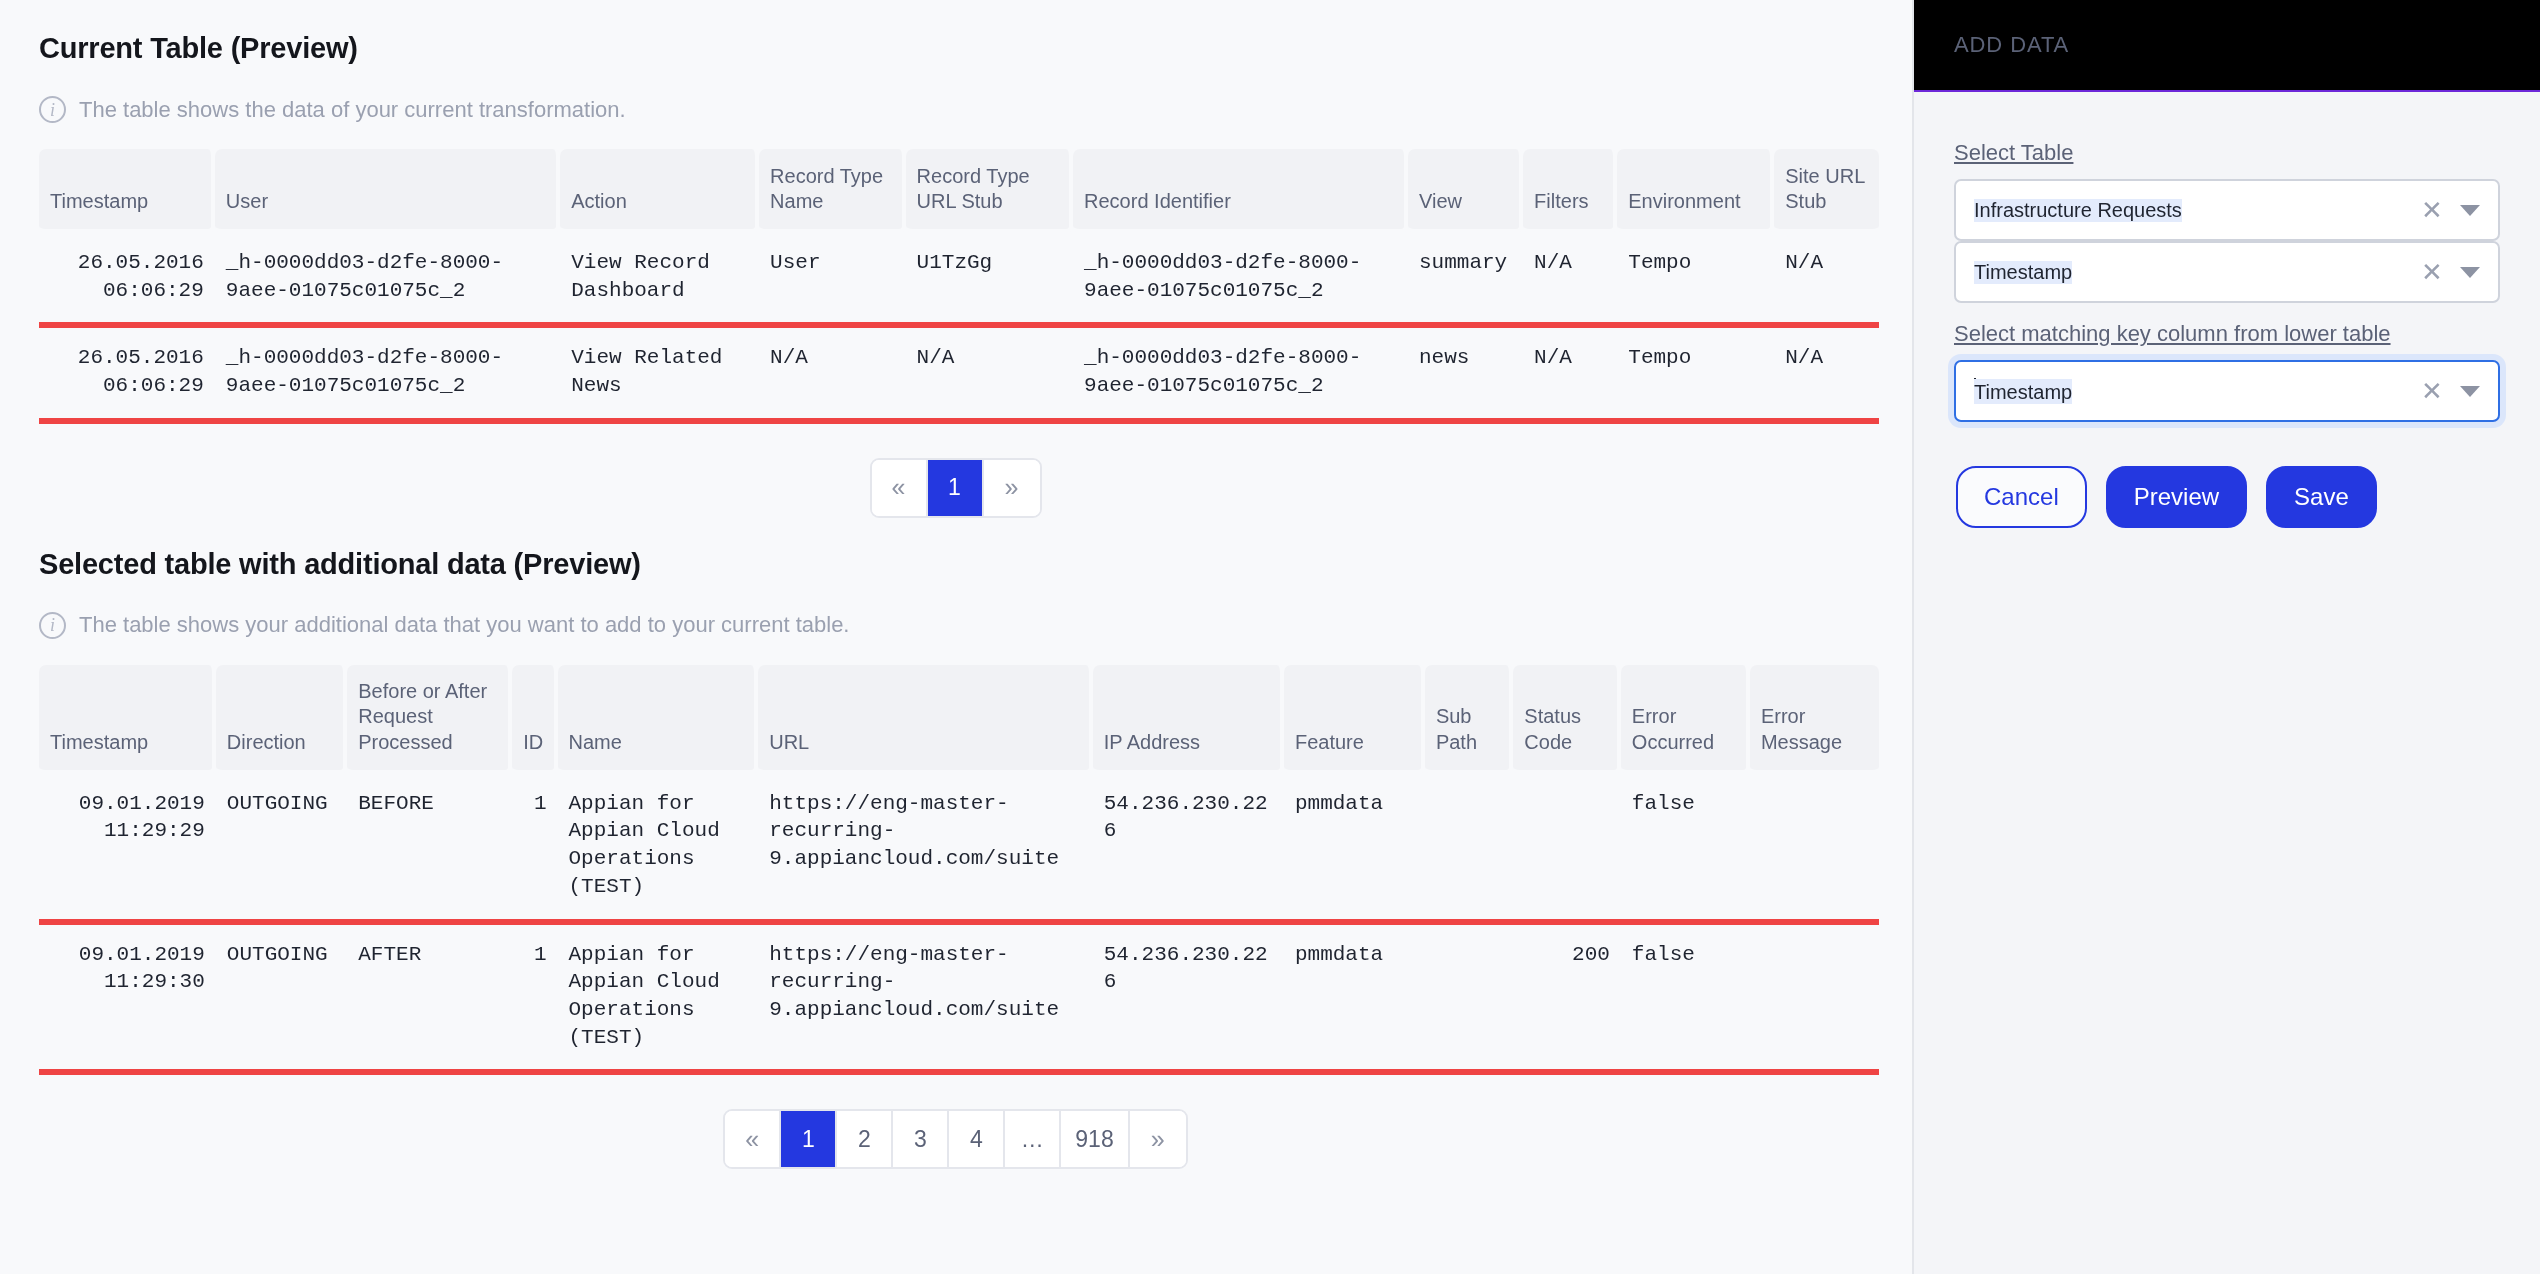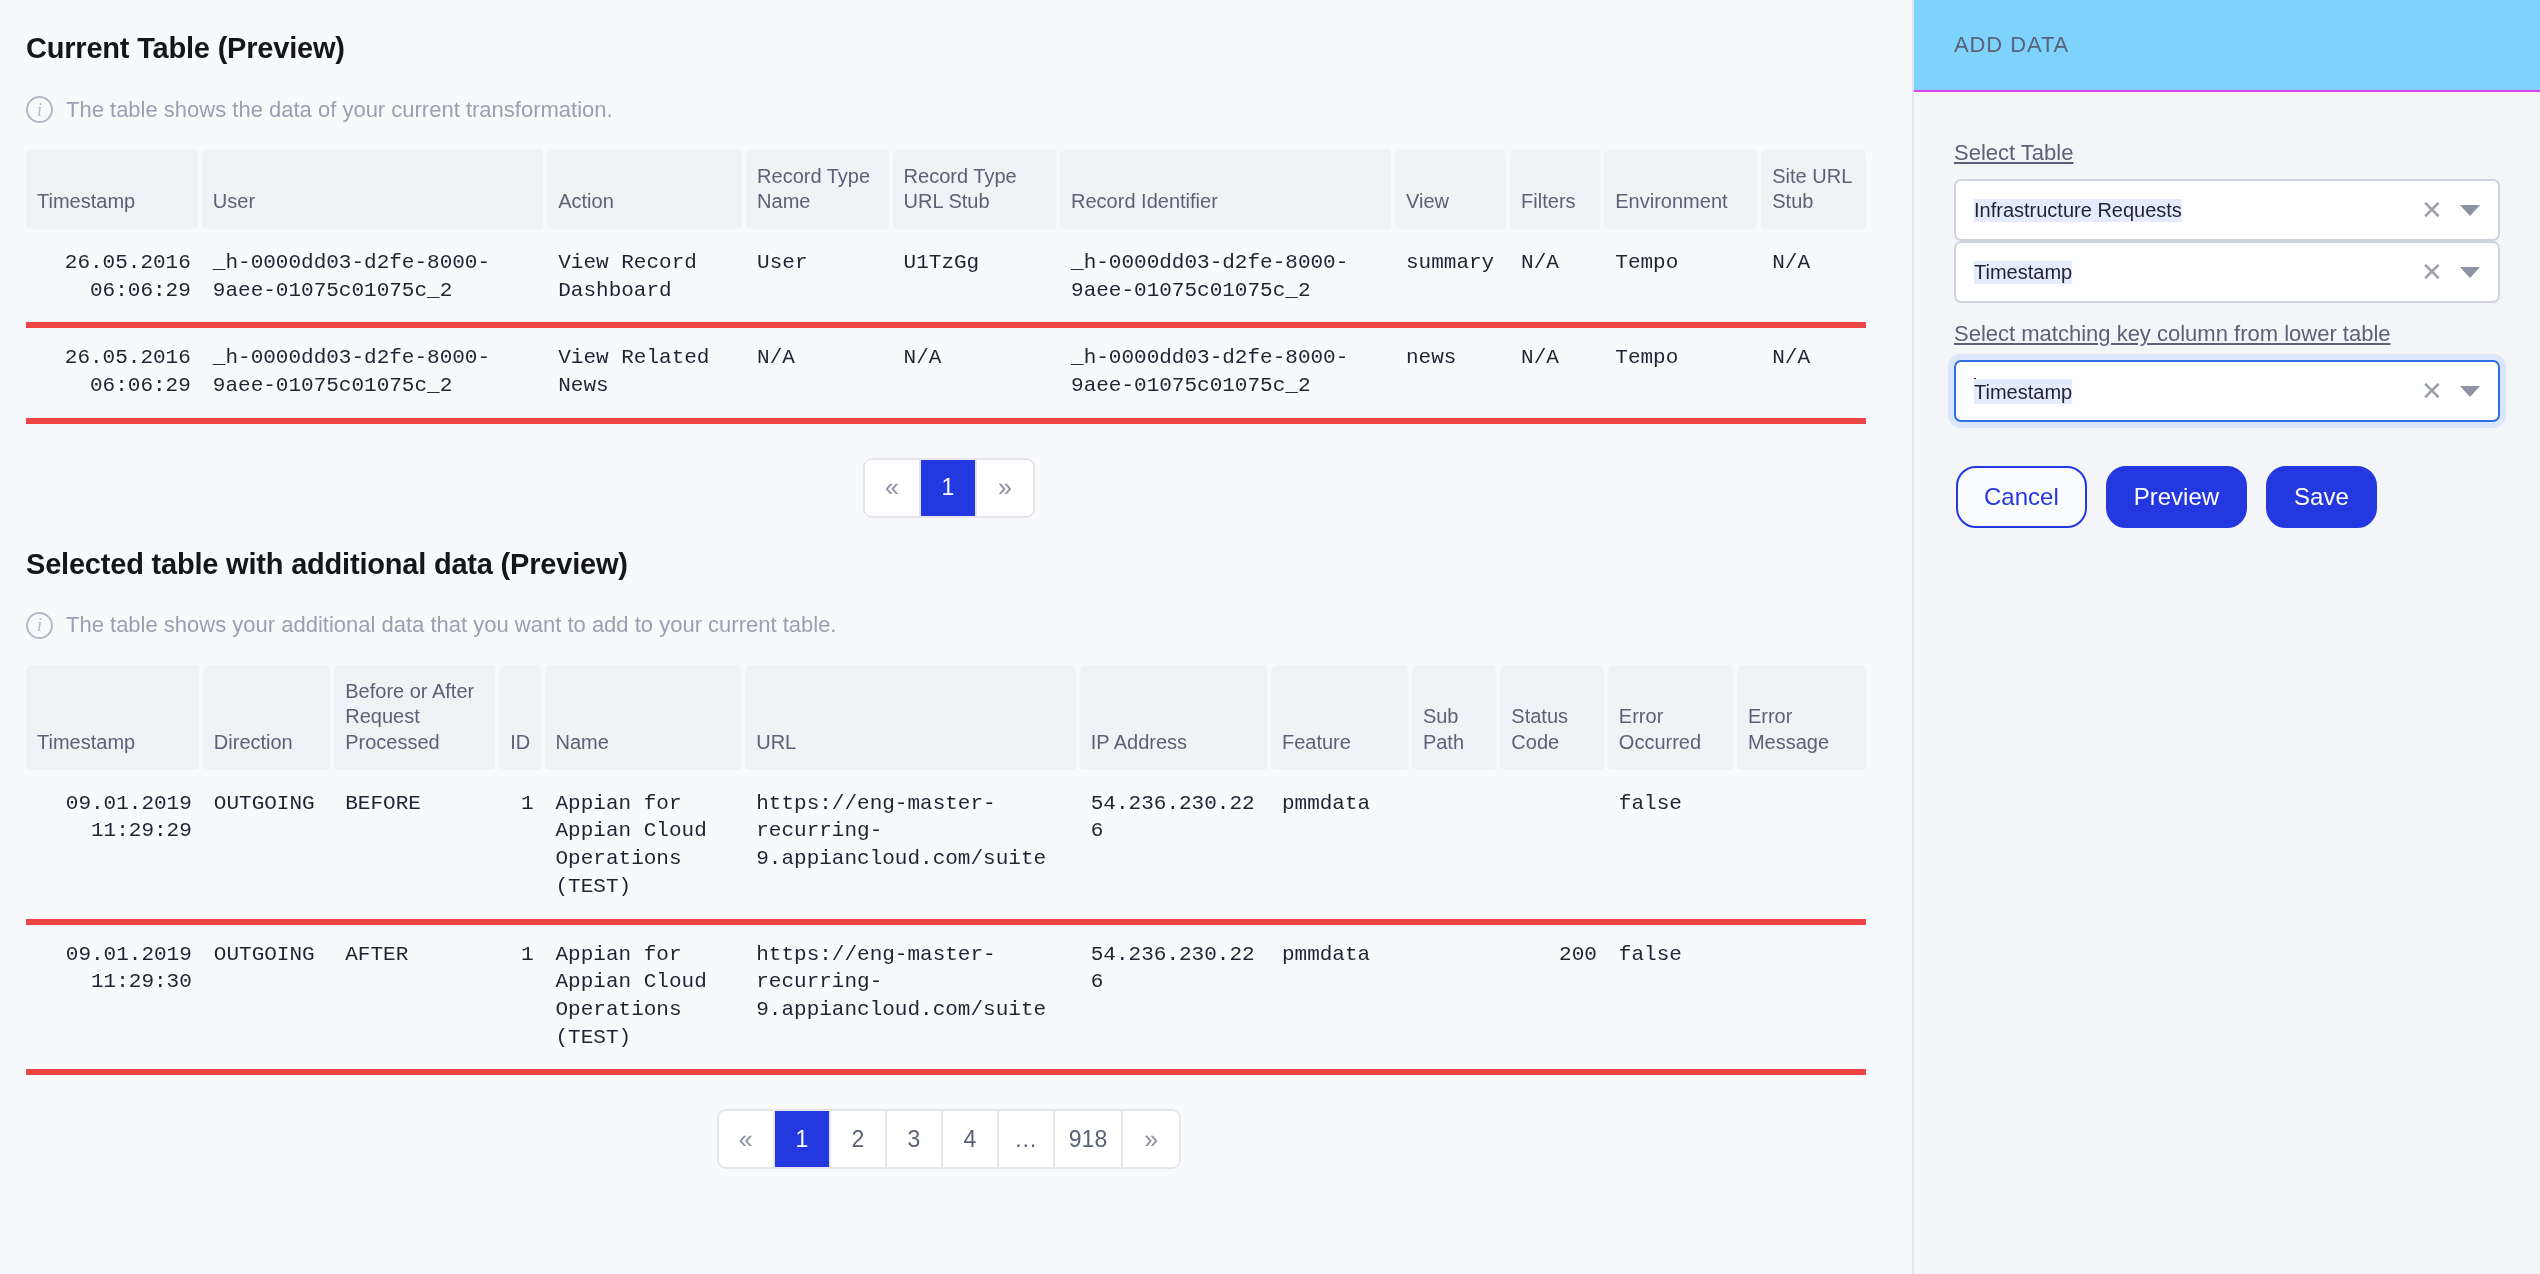--- a/index.html
+++ b/index.html
@@ -11,21 +11,21 @@
     color: #1f2430;
     overflow: hidden;
   }
   .app { display: flex; width: 2540px; height: 1274px; }
 
   
   .main {
     width: 1912px;
     height: 1274px;
     background: #f8f9fb;
-    padding: 26px 40px 0 26px;
+    padding: 26px 40px 0 39px;
     overflow: hidden;
     position: relative;
   }
   .section-title {
     font-size: 29px;
     font-weight: bold;
     color: #14161c;
     letter-spacing: -0.2px;
     margin: 6px 0 0 0;
   }
@@ -116,22 +116,22 @@
   .panel {
     width: 628px;
     height: 1274px;
     background: #f4f5f8;
     border-left: 2px solid #e3e5ea;
     display: flex;
     flex-direction: column;
   }
   .panel-head {
     height: 92px;
-    background: #7dd3fc;
-    border-bottom: 2px solid #d946ef;
+    background: #000000;
+    border-bottom: 2px solid #6d28d9;
     display: flex; align-items: center;
     padding-left: 40px;
   }
   .panel-head-title {
     font-size: 22px;
     letter-spacing: 0.9px;
     color: #5b6277;
   }
   .panel-body { padding: 48px 40px 0 40px; }
   .field-label {

